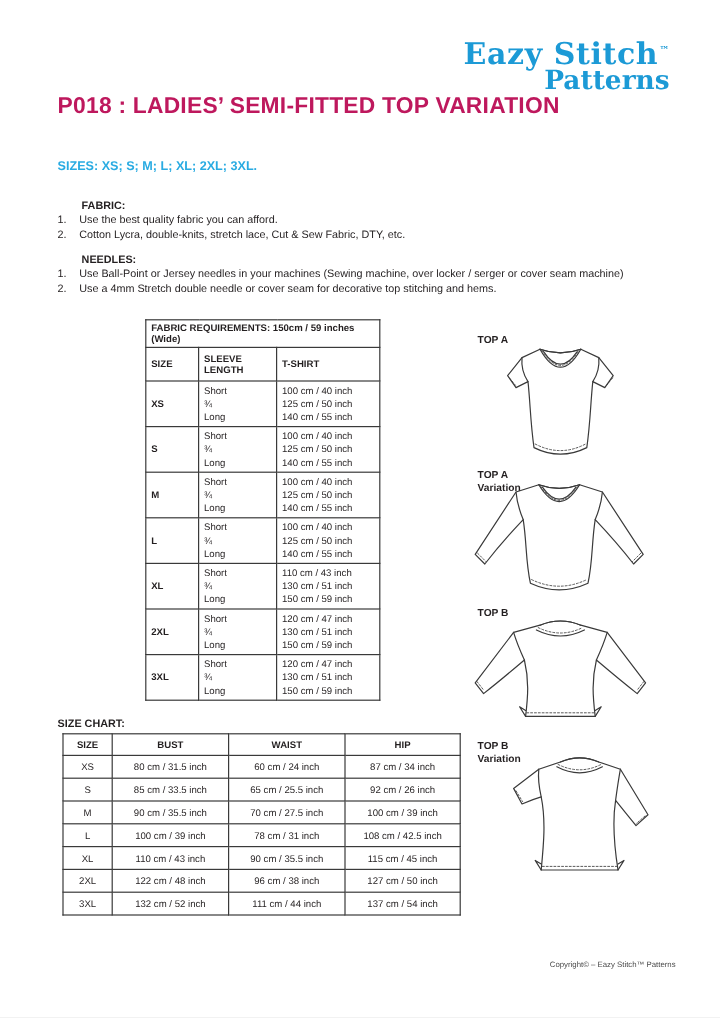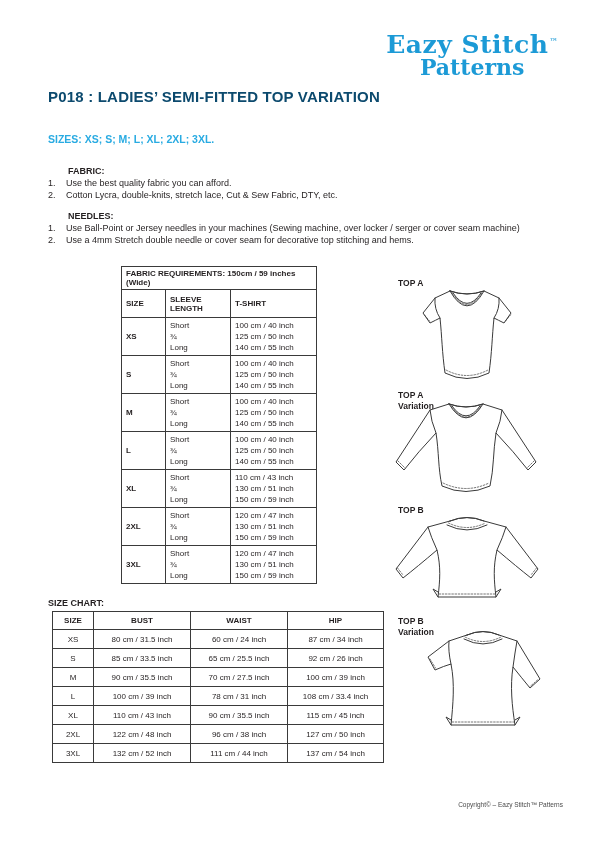--- a/index.html
+++ b/index.html
@@ -3,28 +3,28 @@
 <meta charset="utf-8">
 <style>
   * { margin:0; padding:0; box-sizing:border-box; }
   html,body { background:#e8e8e8; }
   .page {
     position:relative; width:600px; height:848px; margin:0 auto;
     background:#ffffff; overflow:hidden;
     font-family:"Liberation Sans", sans-serif; color:#231f20;
   }
   
-  .logo { position:absolute; top:28px; right:42px; text-align:center;
+  .logo { position:absolute; top:28px; right:42px; text-align:right;
           color:#1c9ad6; font-family:"DejaVu Serif", serif; font-weight:bold; }
   .logo-main { font-size:25px; line-height:26px; letter-spacing:0.5px; }
   .logo-tm { font-size:8px; vertical-align:super; margin-left:1px; }
   .logo-sub { font-size:22px; line-height:18px; margin-top:0px; }
   
-  .doc-title { position:absolute; left:48px; top:88px; font-size:15px;
-               font-weight:bold; color:#0c4a6e; letter-spacing:0.2px; }
+  .doc-title { position:absolute; left:48px; top:78px; font-size:19px;
+               font-weight:bold; color:#be185d; letter-spacing:0.2px; }
   .doc-sizes { position:absolute; left:48px; top:98px; font-size:10.5px;
                font-weight:bold; color:#29abe2;margin-top:35px; }
   .intro { position:absolute; left:48px; top:124px; width:516px;
            font-size:9px; line-height:11.5px; }
   .sec-head { position:absolute; left:48px; font-size:9px; font-weight:bold;padding-left:20px; }
   .sec-list { position:absolute; left:48px; width:520px; font-size:9px; line-height:11.5px; }
   .li { display:flex; }
   .li .num { width:18px; flex:none; }
   
   .fab-table-wrap { position:absolute; left:121px; top:266px; }
@@ -295,21 +295,21 @@
       <tr>
         <td>M</td>
             <td>90 cm / 35.5 inch</td>
             <td>70 cm / 27.5 inch</td>
             <td>100 cm / 39 inch</td>
       </tr>
       <tr>
         <td>L</td>
             <td>100 cm / 39 inch</td>
             <td>78 cm / 31 inch</td>
-            <td>108 cm / 33.4 inch</td>
+            <td>108 cm / 42.5 inch</td>
       </tr>
       <tr>
         <td>XL</td>
             <td>110 cm / 43 inch</td>
             <td>90 cm / 35.5 inch</td>
             <td>115 cm / 45 inch</td>
       </tr>
       <tr>
         <td>2XL</td>
             <td>122 cm / 48 inch</td>

